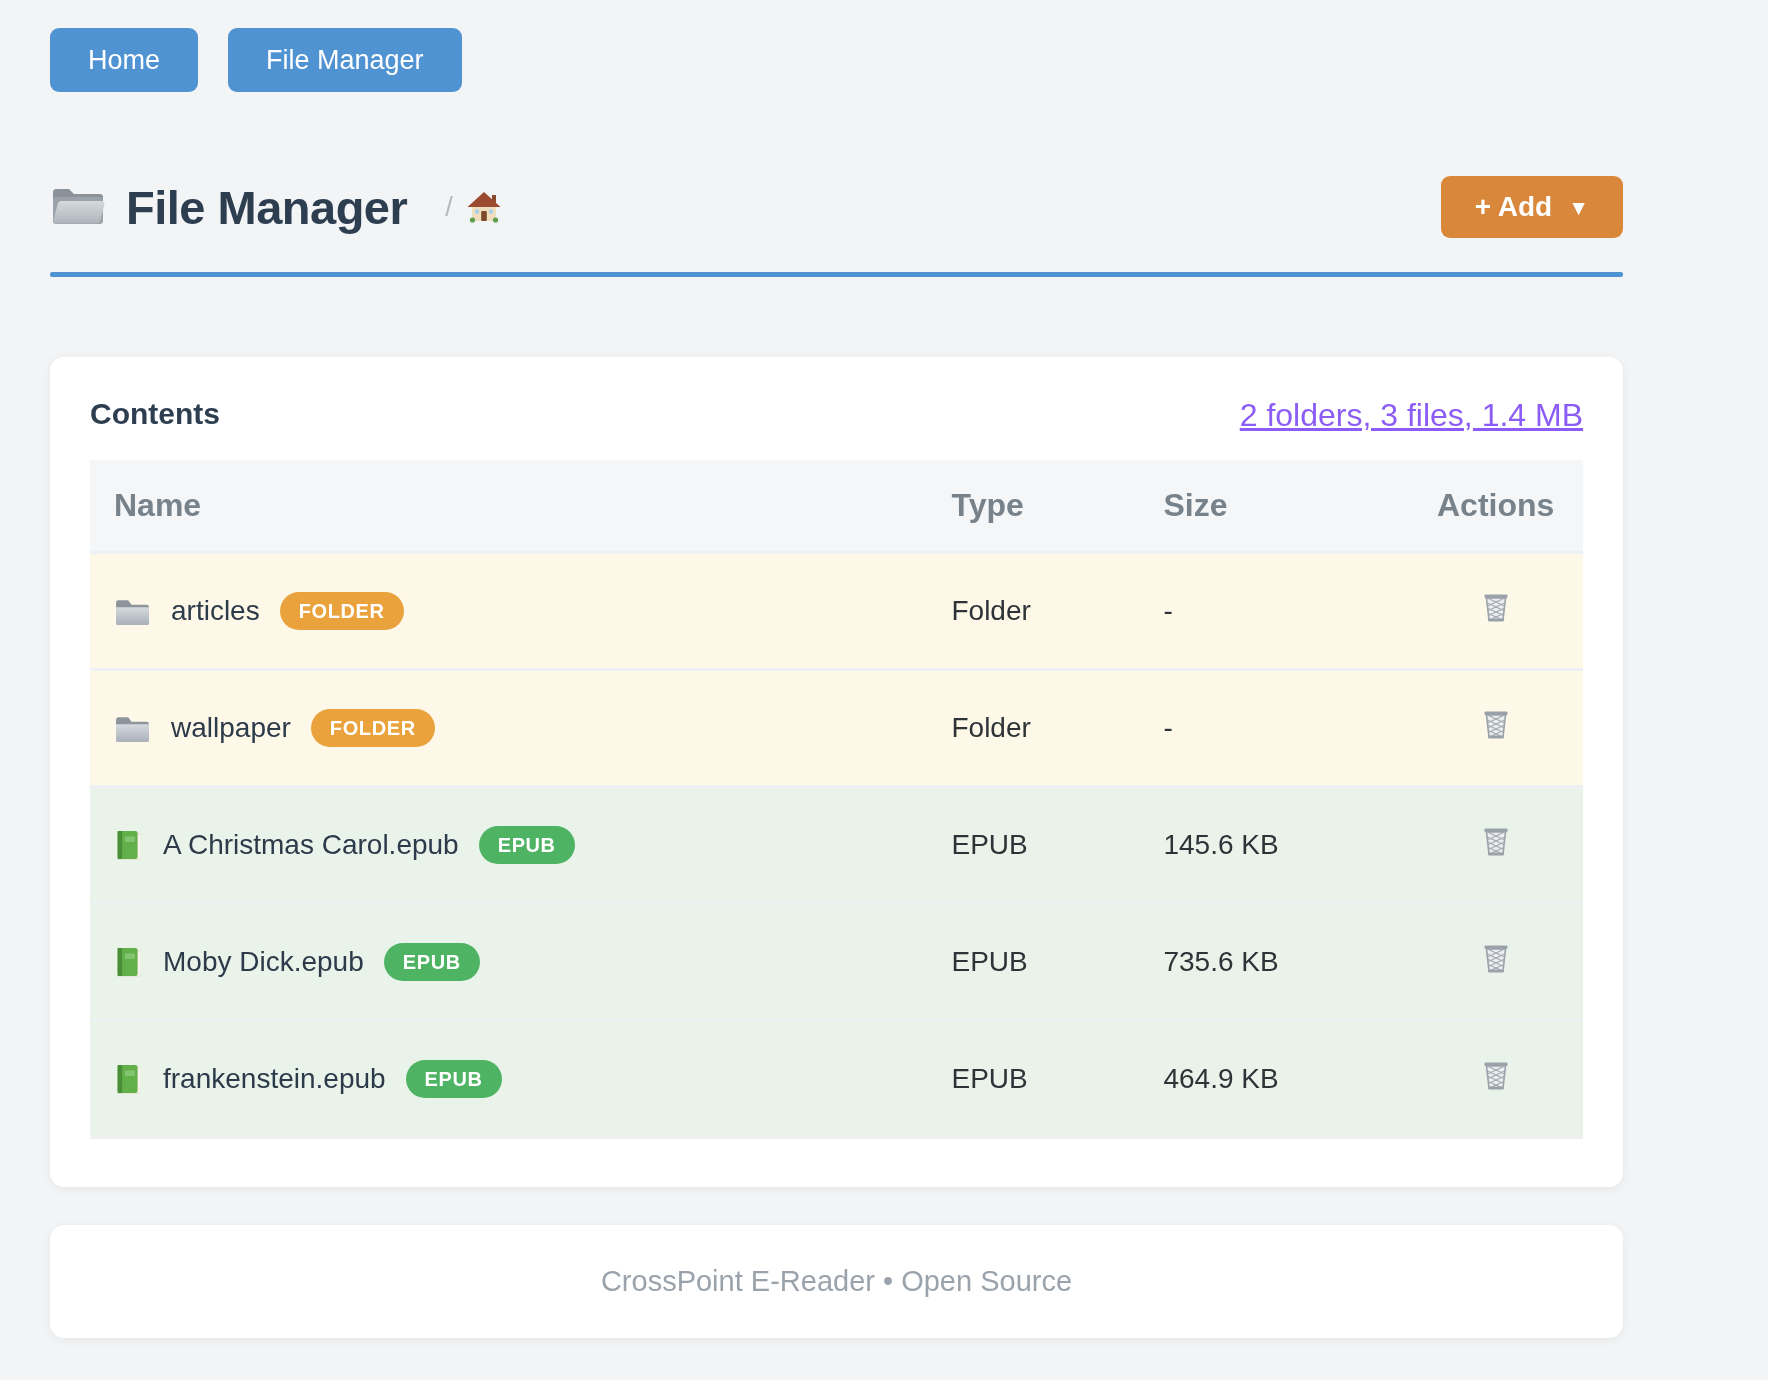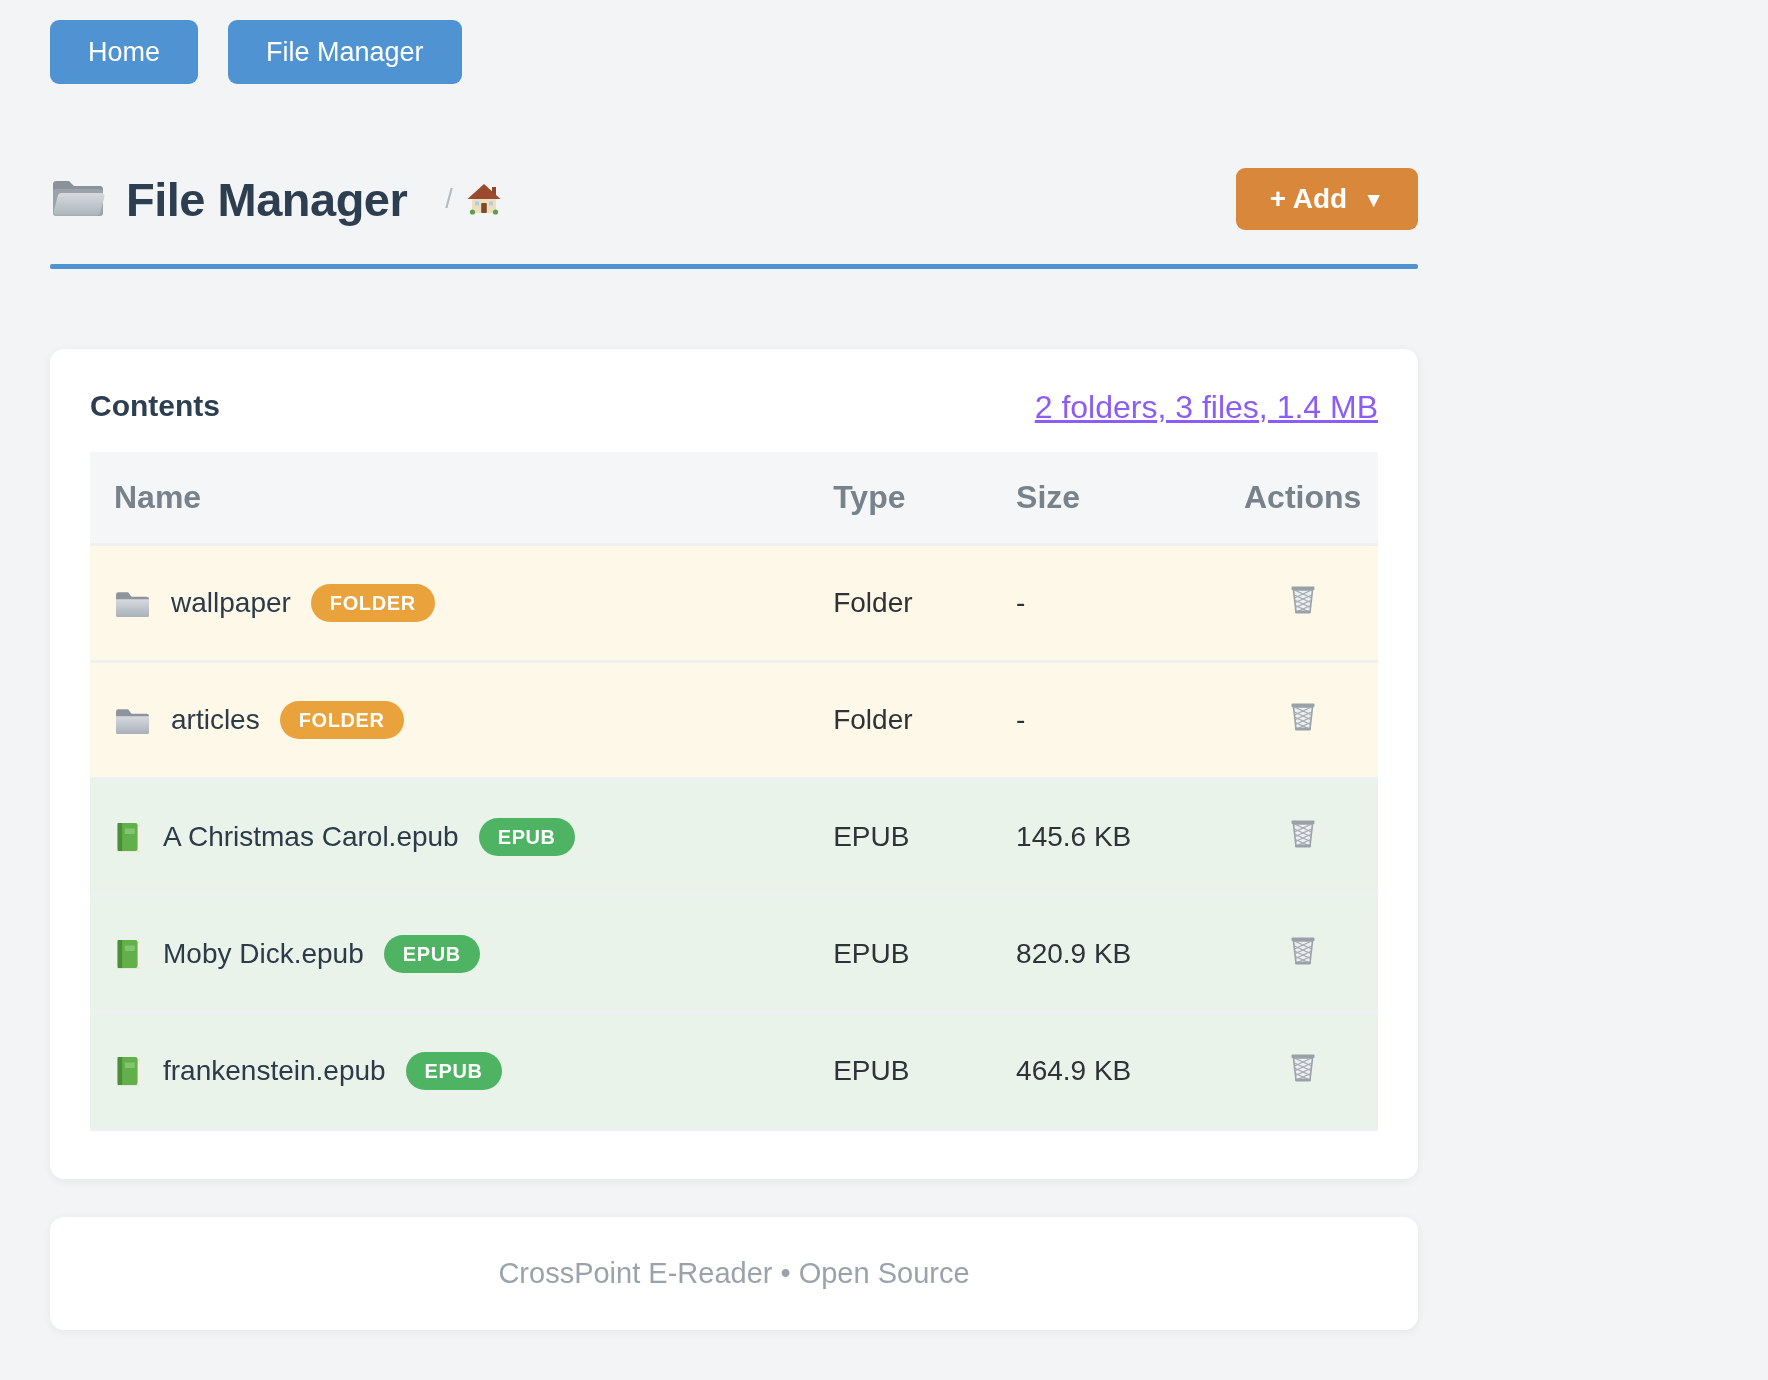--- a/index.html
+++ b/index.html
@@ -6,21 +6,21 @@
     --blue:#5093d2; --orange:#d9873a; --badge-folder:#eaa33c; --badge-epub:#4eb463;
     --row-folder:#fdf8e8; --row-epub:#e9f3ea;
   }
   *{box-sizing:border-box; margin:0; padding:0;}
   html,body{width:1768px; min-height:1380px;}
   body{
     background:#f3f4f5;
     font-family:"Liberation Sans","DejaVu Sans",sans-serif;
     color:#2d3e50;
   }
-  .page{width:1368px; margin-left:50px; padding-top:20px;}
+  .page{width:1573px; margin-left:50px; padding-top:28px;}
 
   
   .nav-row{display:flex; gap:30px;}
   .nav-btn{
     height:64px; padding:0 38px; border:none; border-radius:9px;
     background:var(--blue); color:#ffffff; font-size:27px; font-weight:500;
     font-family:inherit; cursor:pointer; display:flex; align-items:center;
   }
 
   
@@ -164,21 +164,21 @@
               <linearGradient id="gFoldFront" x1="0" y1="0" x2="0" y2="1">
                 <stop offset="0" stop-color="#d7dbe0"></stop>
                         <stop offset="1" stop-color="#a9b0b8"></stop>
               </linearGradient>
             </defs>
             <path d="M2 7 a2.5 2.5 0 0 1 2.5-2.5 h10 l3.5 4.5 H33.5 a2.5 2.5 0 0 1 2.5 2.5 v16 a2.5 2.5 0 0 1-2.5 2.5 H4.5 A2.5 2.5 0 0 1 2 27.5 Z" fill="#8d949c"></path>
             <path d="M2 11.5 h34 V27.5 a2.5 2.5 0 0 1-2.5 2.5 H4.5 A2.5 2.5 0 0 1 2 27.5 Z" fill="url(#gFoldFront)"></path>
           </svg>
         </span>
 
-        <span class="file-name">wallpaper</span>
+        <span class="file-name">articles</span>
         <span class="badge badge-folder">FOLDER</span>
       </span>
     </td>
     <td class="cell-type">Folder</td>
     <td class="cell-size">-</td>
     <td class="cell-actions">
       <button class="trash-btn">
         <span class="row-icon">
           <svg width="30" height="33" viewBox="0 0 30 33">
             <defs>
@@ -208,21 +208,21 @@
               <linearGradient id="gFoldFront" x1="0" y1="0" x2="0" y2="1">
                 <stop offset="0" stop-color="#d7dbe0"></stop>
                         <stop offset="1" stop-color="#a9b0b8"></stop>
               </linearGradient>
             </defs>
             <path d="M2 7 a2.5 2.5 0 0 1 2.5-2.5 h10 l3.5 4.5 H33.5 a2.5 2.5 0 0 1 2.5 2.5 v16 a2.5 2.5 0 0 1-2.5 2.5 H4.5 A2.5 2.5 0 0 1 2 27.5 Z" fill="#8d949c"></path>
             <path d="M2 11.5 h34 V27.5 a2.5 2.5 0 0 1-2.5 2.5 H4.5 A2.5 2.5 0 0 1 2 27.5 Z" fill="url(#gFoldFront)"></path>
           </svg>
         </span>
 
-        <span class="file-name">articles</span>
+        <span class="file-name">wallpaper</span>
         <span class="badge badge-folder">FOLDER</span>
       </span>
     </td>
     <td class="cell-type">Folder</td>
     <td class="cell-size">-</td>
     <td class="cell-actions">
       <button class="trash-btn">
         <span class="row-icon">
           <svg width="30" height="33" viewBox="0 0 30 33">
             <defs>
@@ -295,21 +295,21 @@
             <rect x="4" y="2" width="22" height="31" rx="2.5" fill="#62b04a"></rect>
             <rect x="4" y="2" width="5" height="31" fill="#4a8f38"></rect>
             <rect x="12" y="8" width="11" height="6" rx="1" fill="#8cc97a" opacity="0.8"></rect>
           </svg>
         </span>
         <span class="file-name">Moby Dick.epub</span>
         <span class="badge badge-epub">EPUB</span>
       </span>
     </td>
     <td class="cell-type">EPUB</td>
-    <td class="cell-size">820.9 KB</td>
+    <td class="cell-size">735.6 KB</td>
     <td class="cell-actions">
       <button class="trash-btn">
         <span class="row-icon">
           <svg width="30" height="33" viewBox="0 0 30 33">
             <defs>
               <clipPath id="trashClip">
                         <path d="M5.5 7 H24.5 L22 29 H8 Z"></path>
                       </clipPath>
             </defs>
             <path d="M5.5 7 H24.5 L22 29 H8 Z" fill="#eceef0" stroke="#9aa1a9" stroke-width="1.6"></path>

